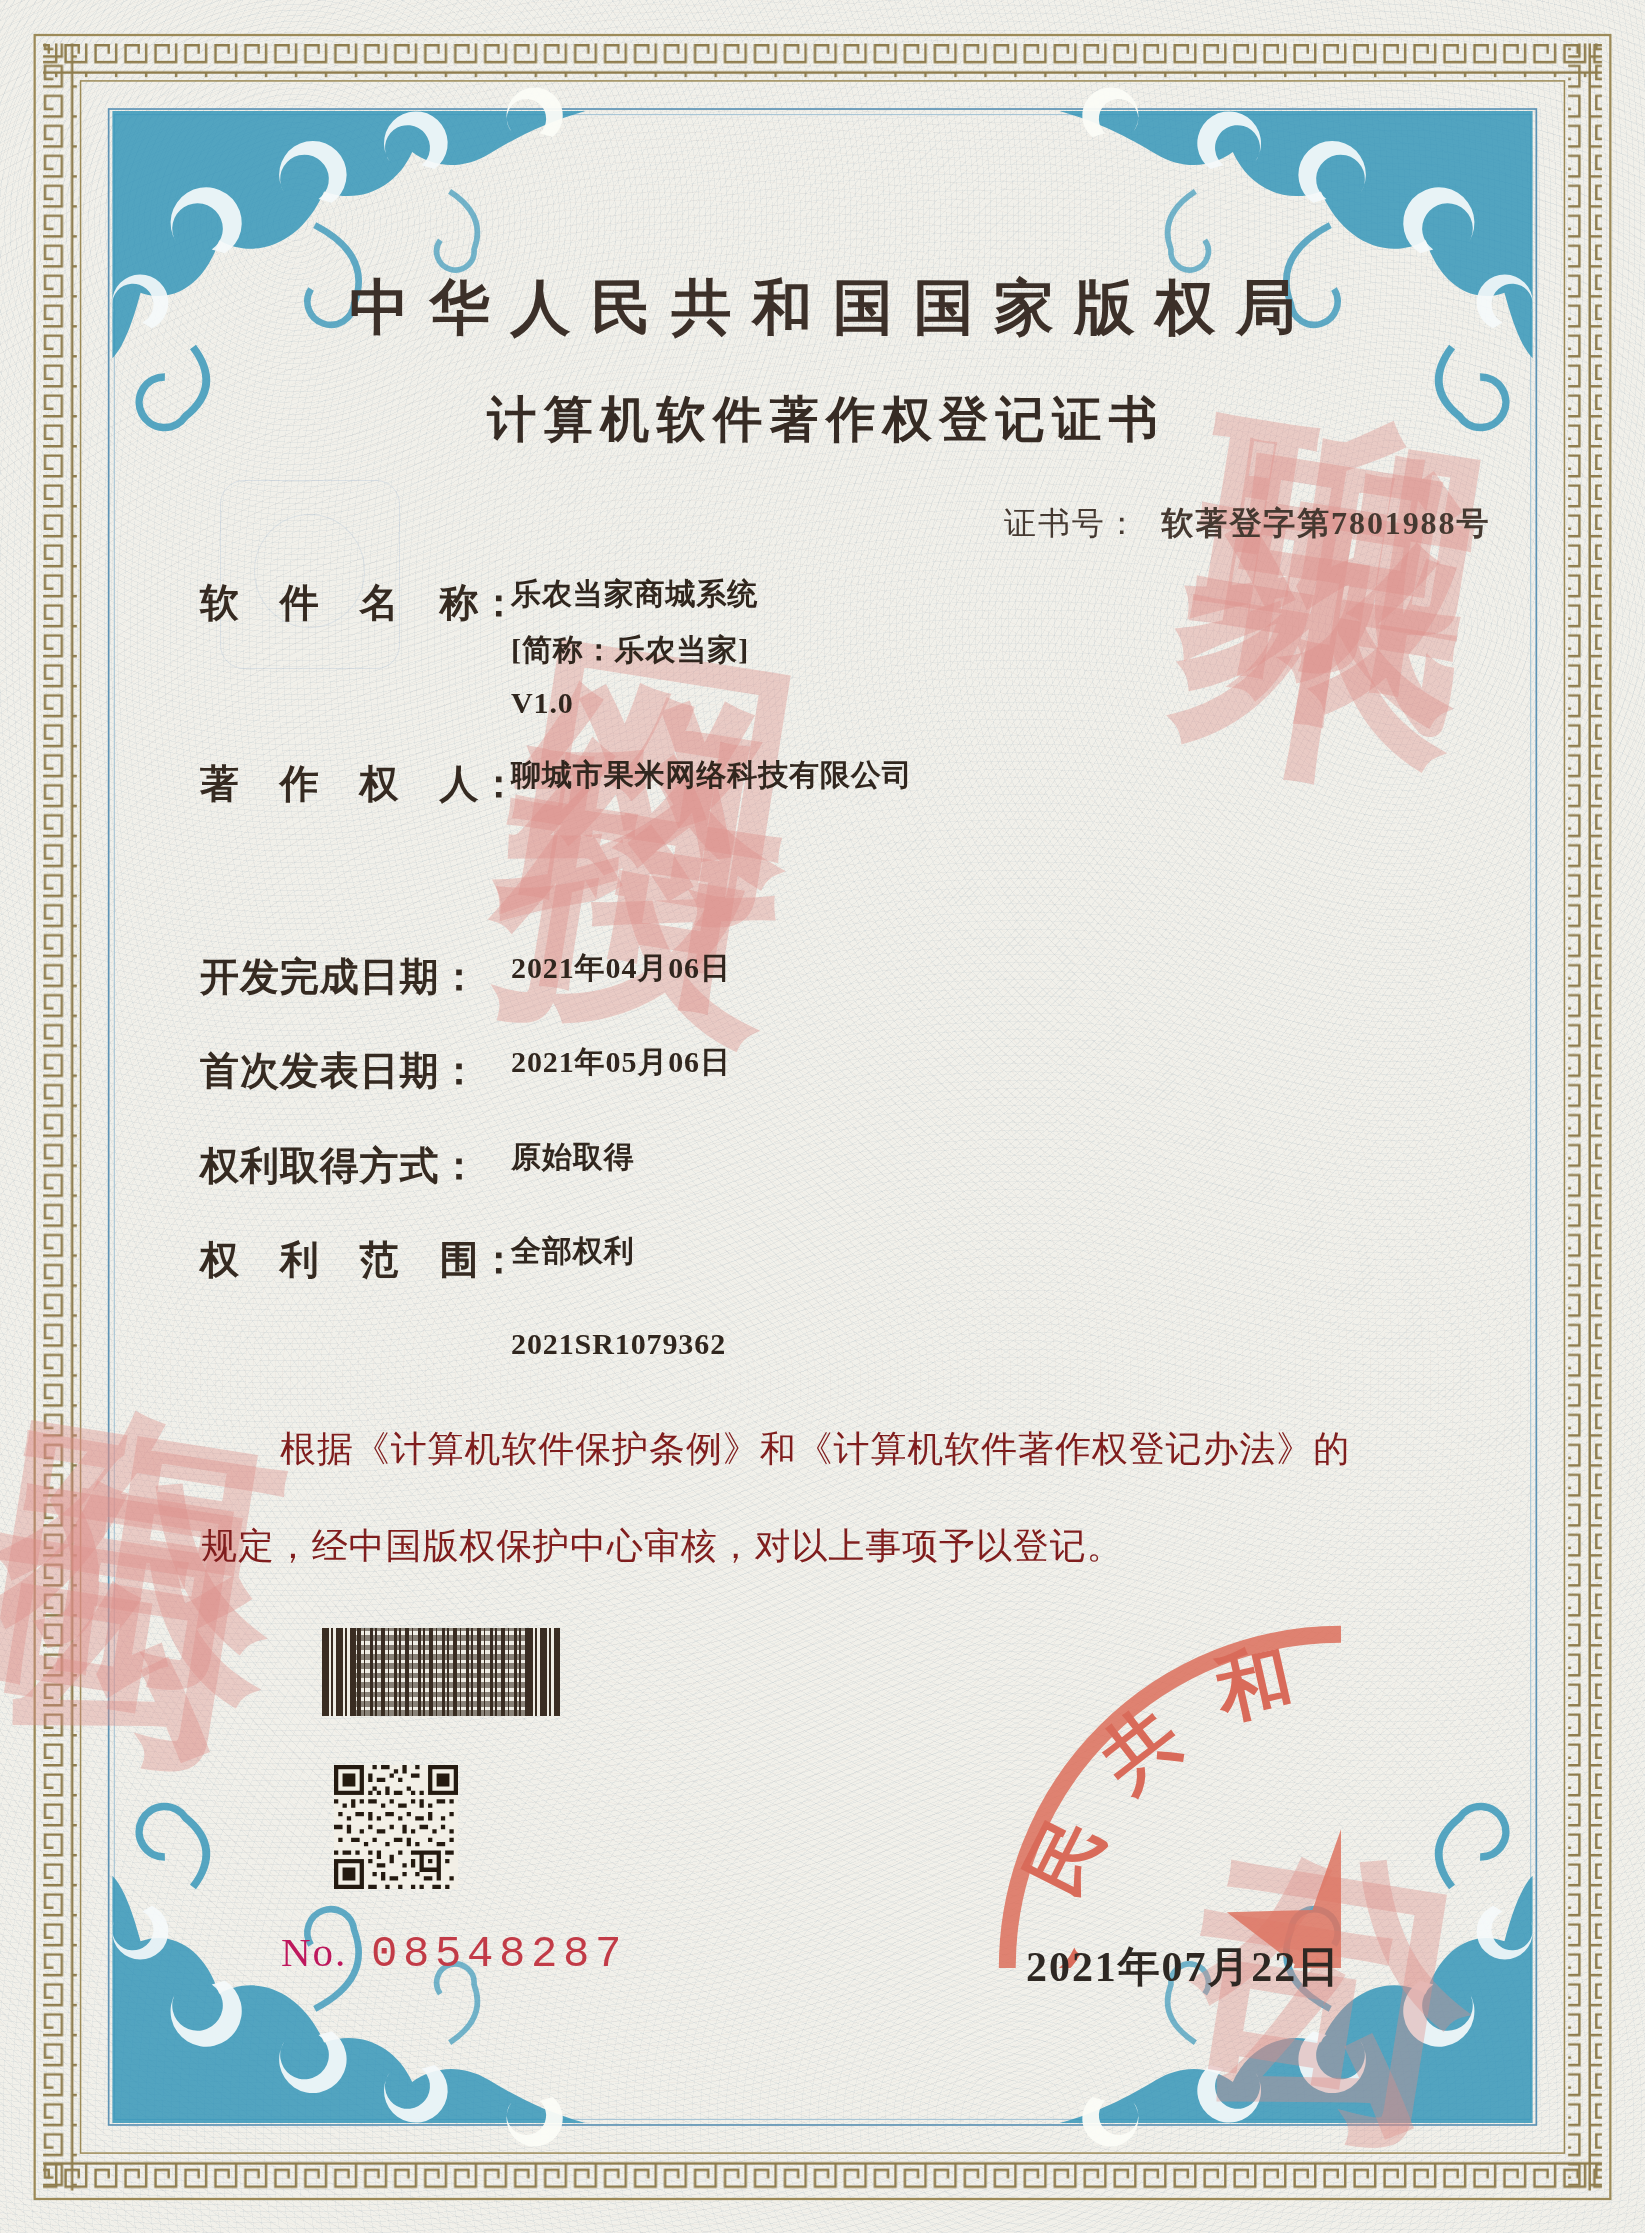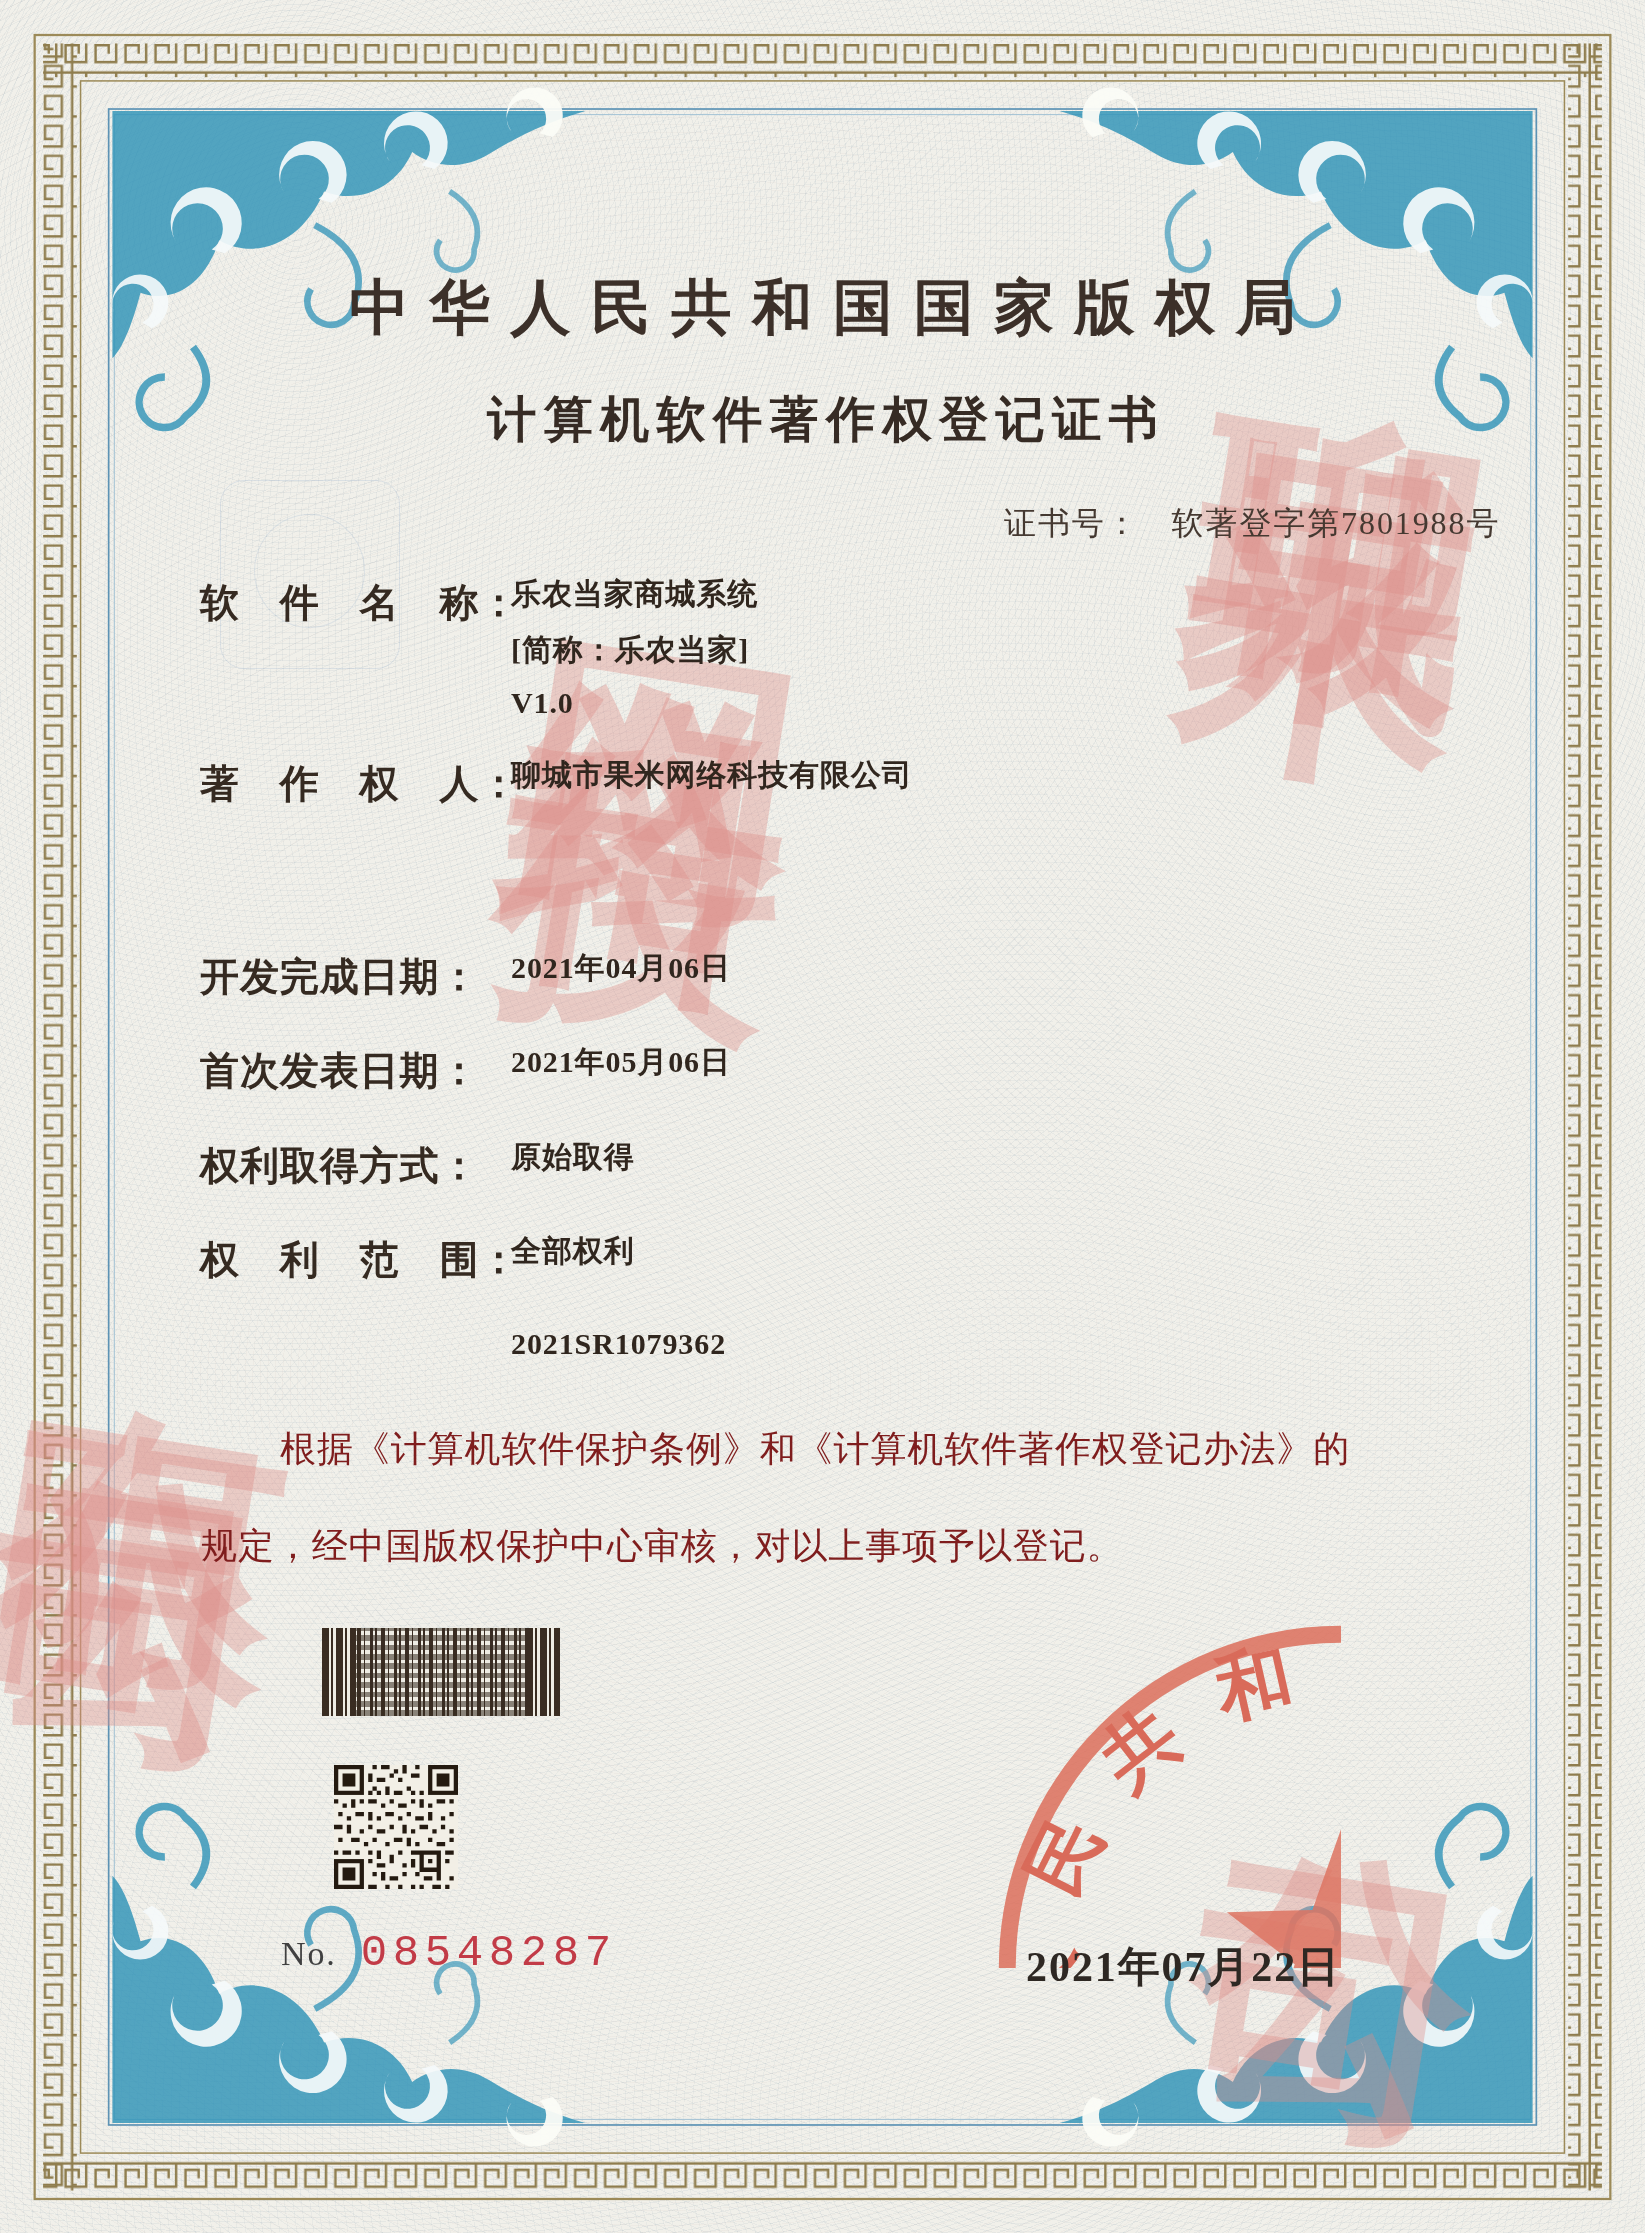--- a/index.html
+++ b/index.html
@@ -35,21 +35,21 @@
   
   .frame{position:absolute;left:0;top:0;z-index:2;}
 
   
   .txt{position:absolute;color:#3a2e26;z-index:4;}
   .authority{left:0;right:0;top:268px;text-align:center;font-size:60px;font-weight:700;
              letter-spacing:20.6px;padding-left:20.6px;color:#3c3029;}
   .certtitle{left:0;right:0;top:387px;text-align:center;font-size:49px;font-weight:700;
              letter-spacing:7.5px;padding-left:7.5px;color:#362b24;}
   .certno{left:1004px;top:502px;font-size:32px;color:#453931;letter-spacing:1.9px;}
-  .certno .num{margin-left:32px;}
+  .certno .num{margin-left:22px;font-weight:bold;}
 
   .lbl{position:absolute;left:200px;font-size:39px;font-weight:700;color:#352a21;z-index:4;letter-spacing:0.9px;}
   .val{position:absolute;left:511px;font-size:30px;font-weight:700;color:#30261e;z-index:4;letter-spacing:0.9px;}
 
   .stmt{position:absolute;left:201px;width:1284px;font-size:36px;color:#7f1d1d;z-index:4;letter-spacing:0.9px;}
   .stmt.l1{top:1425px;padding-left:79px;}
   .stmt.l2{top:1522px;}
 
   
   .barcode{position:absolute;left:322px;top:1628px;width:238px;height:88px;z-index:4;
@@ -60,21 +60,21 @@
   .barcode .guard{position:absolute;top:0;bottom:0;width:34px;
     background:repeating-linear-gradient(90deg,#2b1d12 0 6.6px,#efede4 6.6px 9.4px,#2b1d12 9.4px 11.2px,#efede4 11.2px 14px);}
   .barcode .guard.r{right:0;}
   .barcode .guard.l{left:0;}
 
   
   .qr{position:absolute;left:334px;top:1765px;z-index:4;}
 
   
   .serial{position:absolute;left:281px;top:1928px;z-index:4;display:flex;align-items:baseline;gap:24px;}
-  .serial .no{font-size:34px;color:#404040;letter-spacing:1.9px;}
+  .serial .no{font-size:41px;color:#be185d;letter-spacing:1.9px;}
   .serial .digits{font-family:"Liberation Mono","DejaVu Sans Mono",monospace;
                   font-size:44px;color:#c23b47;letter-spacing:5.6px;}
 
   
   .seal{position:absolute;left:966px;top:1593px;z-index:5;opacity:.92;}
   .issuedate{position:absolute;left:966px;top:1939px;width:375px;text-align:right;
              font-size:42px;font-weight:700;color:#2e2823;z-index:6;letter-spacing:1.9px;}
 </style>
 </head>
 <body>

